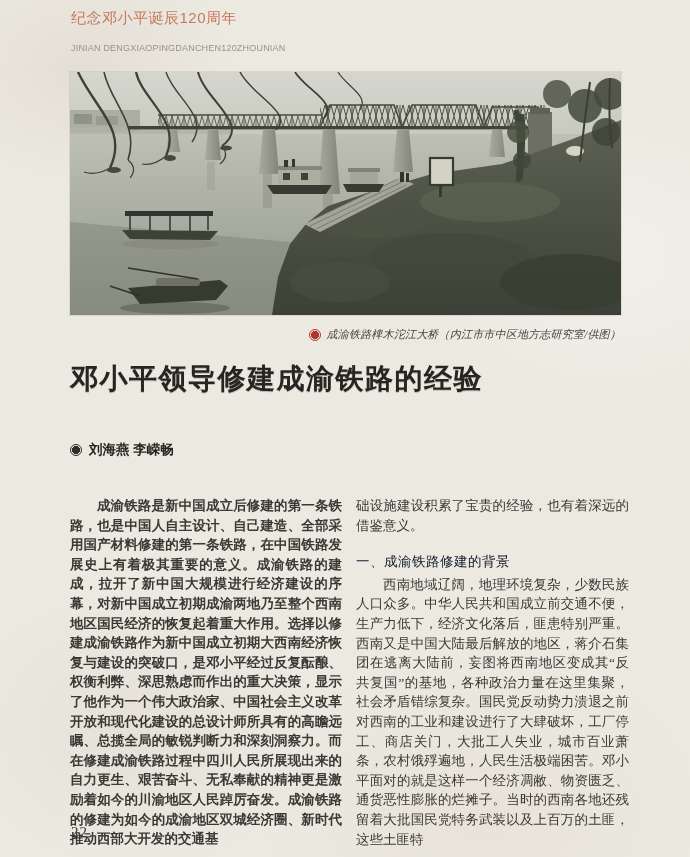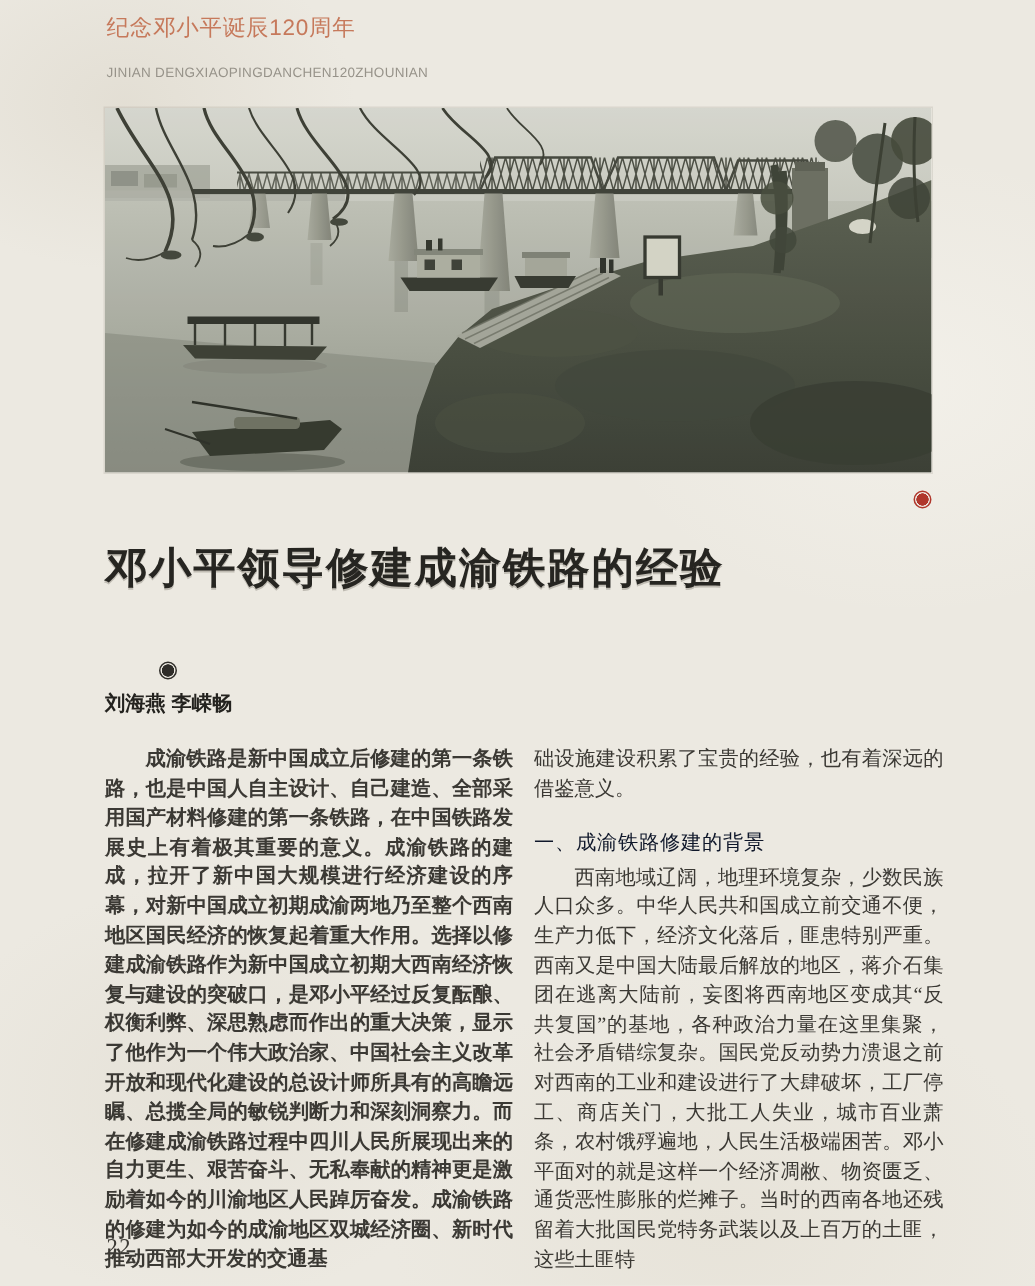--- a/index.html
+++ b/index.html
@@ -41,21 +41,21 @@
   .bullet.dark{border:1.5px solid #2e2c28;background:radial-gradient(circle,#2e2c28 0 56%,rgba(0,0,0,0) 60%);}
   
   .title{
     left:70px;top:360px;width:560px;
     font-family:"Liberation Sans",sans-serif;font-weight:700;
     font-size:28px;line-height:37px;letter-spacing:1.5px;color:#262521;
     text-shadow:0 1px 0 rgba(60,55,45,.25);
   }
   .authors{
     left:70px;top:441px;display:flex;align-items:center;gap:7px;
-    font-family:"Liberation Sans",sans-serif;font-weight:700;font-size:13.5px;color:#24231f;flex-direction:column;
+    font-family:"Liberation Sans",sans-serif;font-weight:700;font-size:13.5px;color:#24231f;
   }
   
   .col{width:272px;font-size:13.5px;line-height:19.6px;color:#3b3934;text-align:justify;}
   .col p{margin:0;}
   .col .indent{text-indent:2em;}
   .col-left{left:70px;top:496px;font-weight:bold;}
   .col-right{left:356px;top:496px;width:273px;}
   .sec-head{
     font-family:"Liberation Sans",sans-serif;font-weight:400;font-size:13.5px;color:#0f172a;
     margin:17px 0 3px 0;letter-spacing:.5px;
@@ -187,20 +187,21 @@
     <ellipse cx="44" cy="98" rx="7" ry="3" fill="#41453a" stroke="none"></ellipse>
     <ellipse cx="100" cy="86" rx="6" ry="3" fill="#41453a" stroke="none"></ellipse>
     <ellipse cx="156" cy="76" rx="6" ry="2.5" fill="#41453a" stroke="none"></ellipse>
   </g>
 
   <rect x="0" y="0" width="551" height="243" fill="#8a8570" opacity=".05"></rect>
 </svg>
 
 <div class="abs caption">
   <span class="bullet red"></span>
+  <span>成渝铁路椑木沱江大桥（内江市市中区地方志研究室/供图）</span>
 </div>
 
 <div class="abs title">
   <div>邓小平领导修建成渝铁路的经验</div>
 </div>
 
 <div class="abs authors">
   <span class="bullet dark"></span>
   <span>刘海燕 李嵘畅</span>
 </div>

